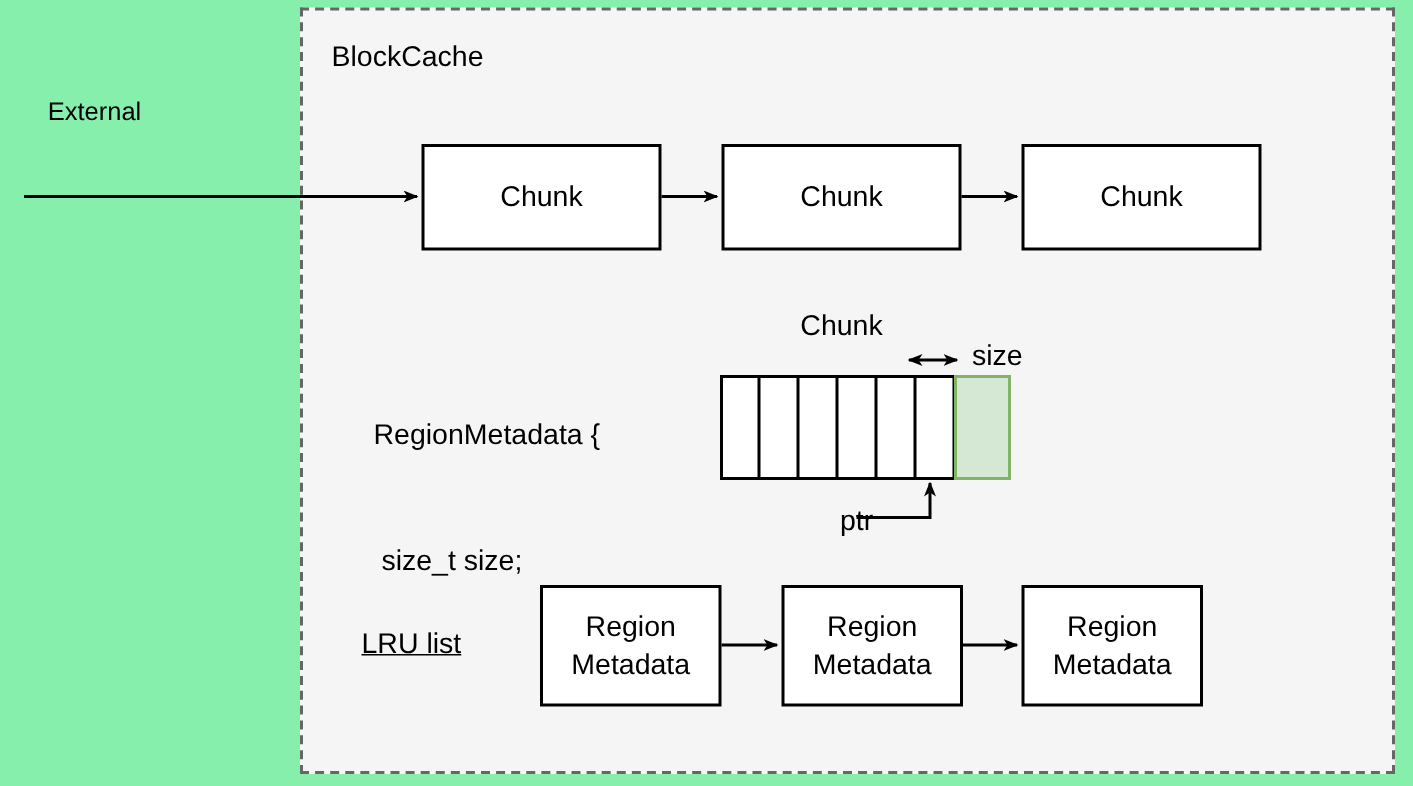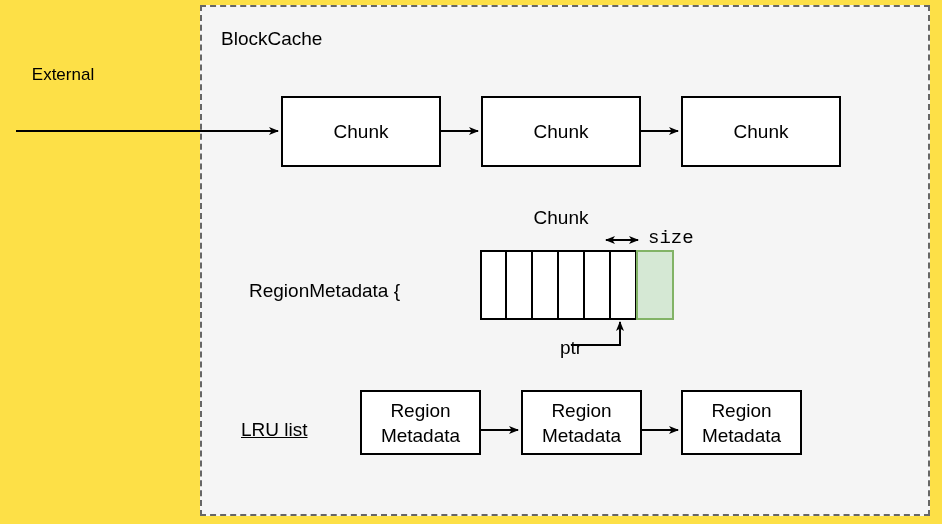--- a/index.html
+++ b/index.html
@@ -8,21 +8,21 @@
     background: #ffffff;
   }
   body {
     font-family: "Liberation Sans", sans-serif;
     color: #000000;
   }
   #canvas {
     position: relative;
     width: 942px;
     height: 524px;
-    background: #fde047;
+    background: #86efac;
     overflow: hidden;
   }
   .abs { position: absolute; }
 
   
   #blockcache-container {
     left: 200px;
     top: 5px;
     width: 730px;
     height: 511px;
@@ -59,21 +59,21 @@
     text-align: center;
     font-size: 19px;
     line-height: 25px;
   }
 
   .chunk-box { width: 160px; height: 71px; top: 96px; }
   #chunk-box-1 { left: 281px; }
   #chunk-box-2 { left: 481px; }
   #chunk-box-3 { left: 681px; }
 
-  .region-box { width: 121px; height: 65px; top: 390px; align-items: center; }
+  .region-box { width: 121px; height: 81px; top: 390px; align-items: center; }
   #region-box-1 { left: 360px; }
   #region-box-2 { left: 521px; }
   #region-box-3 { left: 681px; }
 
   
   #connectors {
     left: 0; top: 0;
     width: 942px; height: 524px;
     pointer-events: none;
   }
@@ -116,21 +116,20 @@
     width: 38px;
     background: #d5e8d4;
     border: 2px solid #82b366;
   }
   #size-label {
     left: 648px;
     top: 226px;
     font-size: 19px;
     line-height: 24px;
     white-space: nowrap;
-    font-family: Liberation Mono, monospace;
   }
   #ptr-label {
     left: 533px;
     top: 336px;
     font-size: 19px;
     line-height: 24px;
     white-space: nowrap;
     margin-left: 27px;
   }
 
@@ -161,20 +160,21 @@
   </div>
   <div class="abs node-box chunk-box" id="chunk-box-2">
     <span>Chunk</span>
   </div>
   <div class="abs node-box chunk-box" id="chunk-box-3">
     <span>Chunk</span>
   </div>
 
   <div class="abs" id="region-struct-text">
     <div>RegionMetadata {</div>
+    <div> size_t size;</div>
     
     
   </div>
 
   <div class="abs" id="chunk-detail-label">Chunk</div>
   <div class="abs" id="chunk-strip">
     <div class="strip-cell first"></div>
     <div class="strip-cell"></div>
     <div class="strip-cell"></div>
     <div class="strip-cell"></div>

